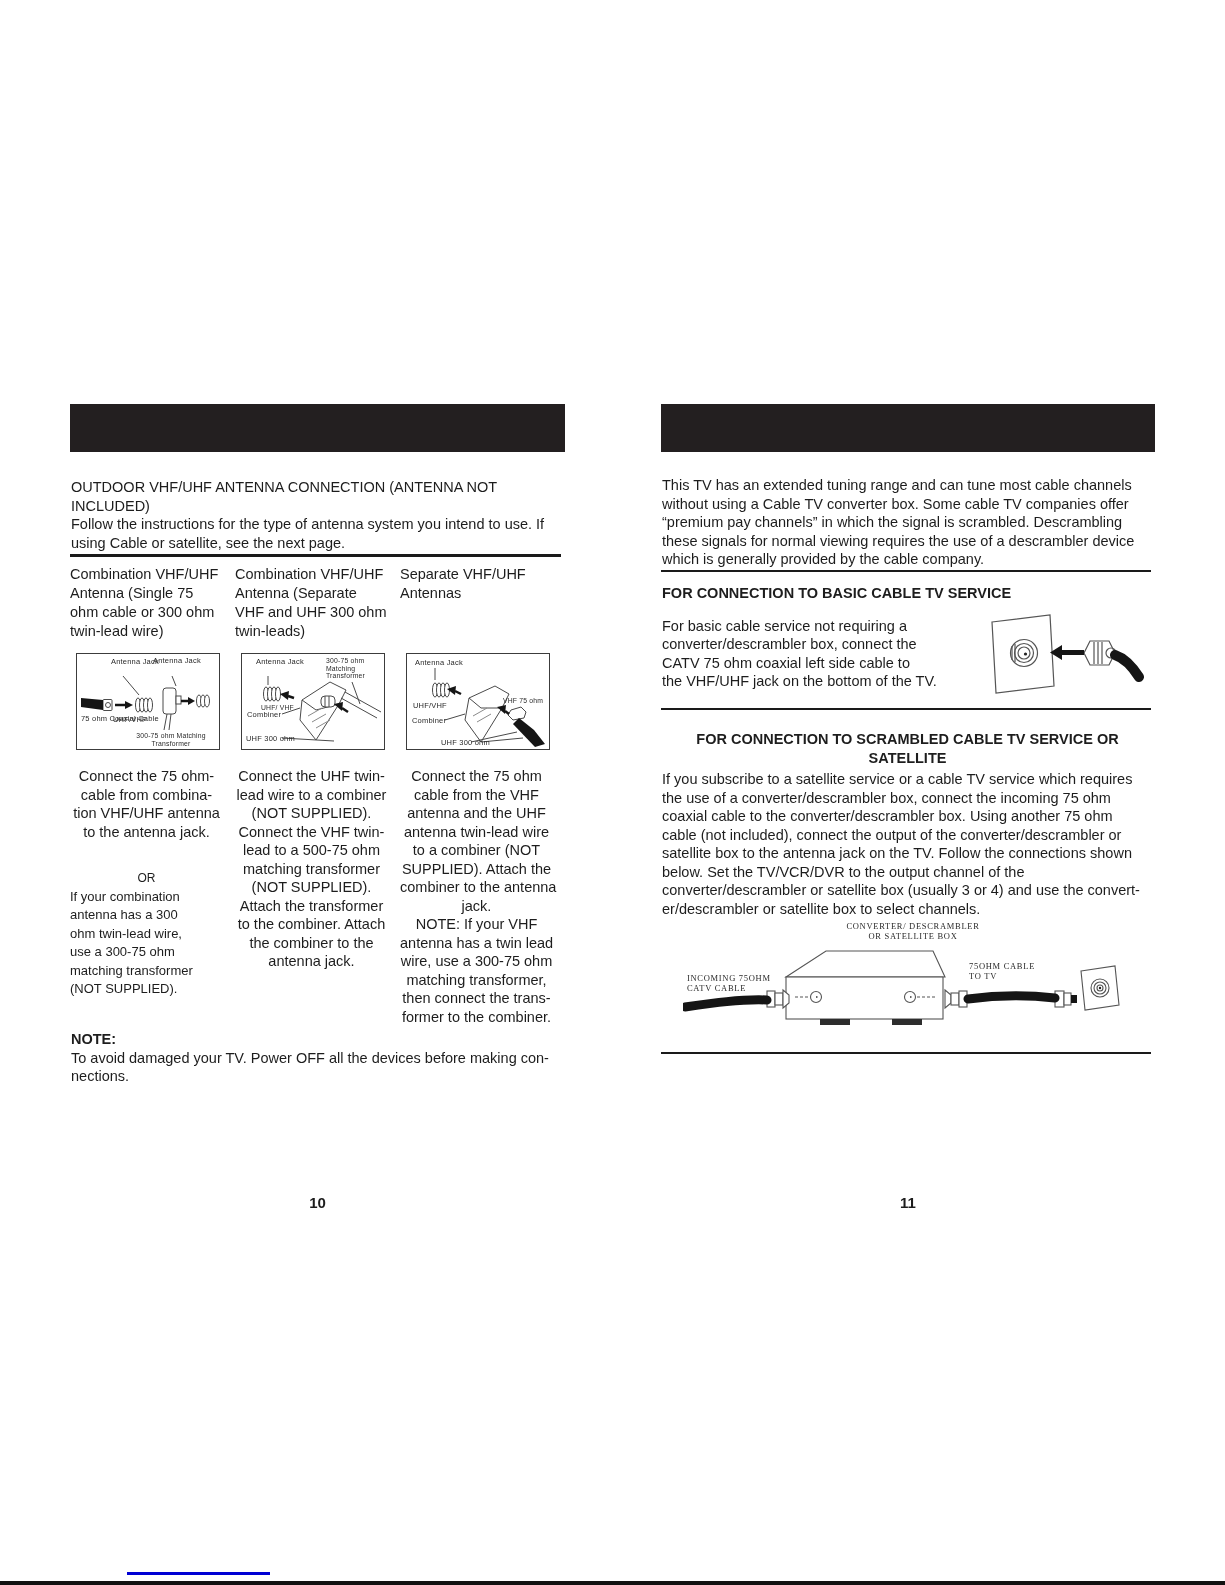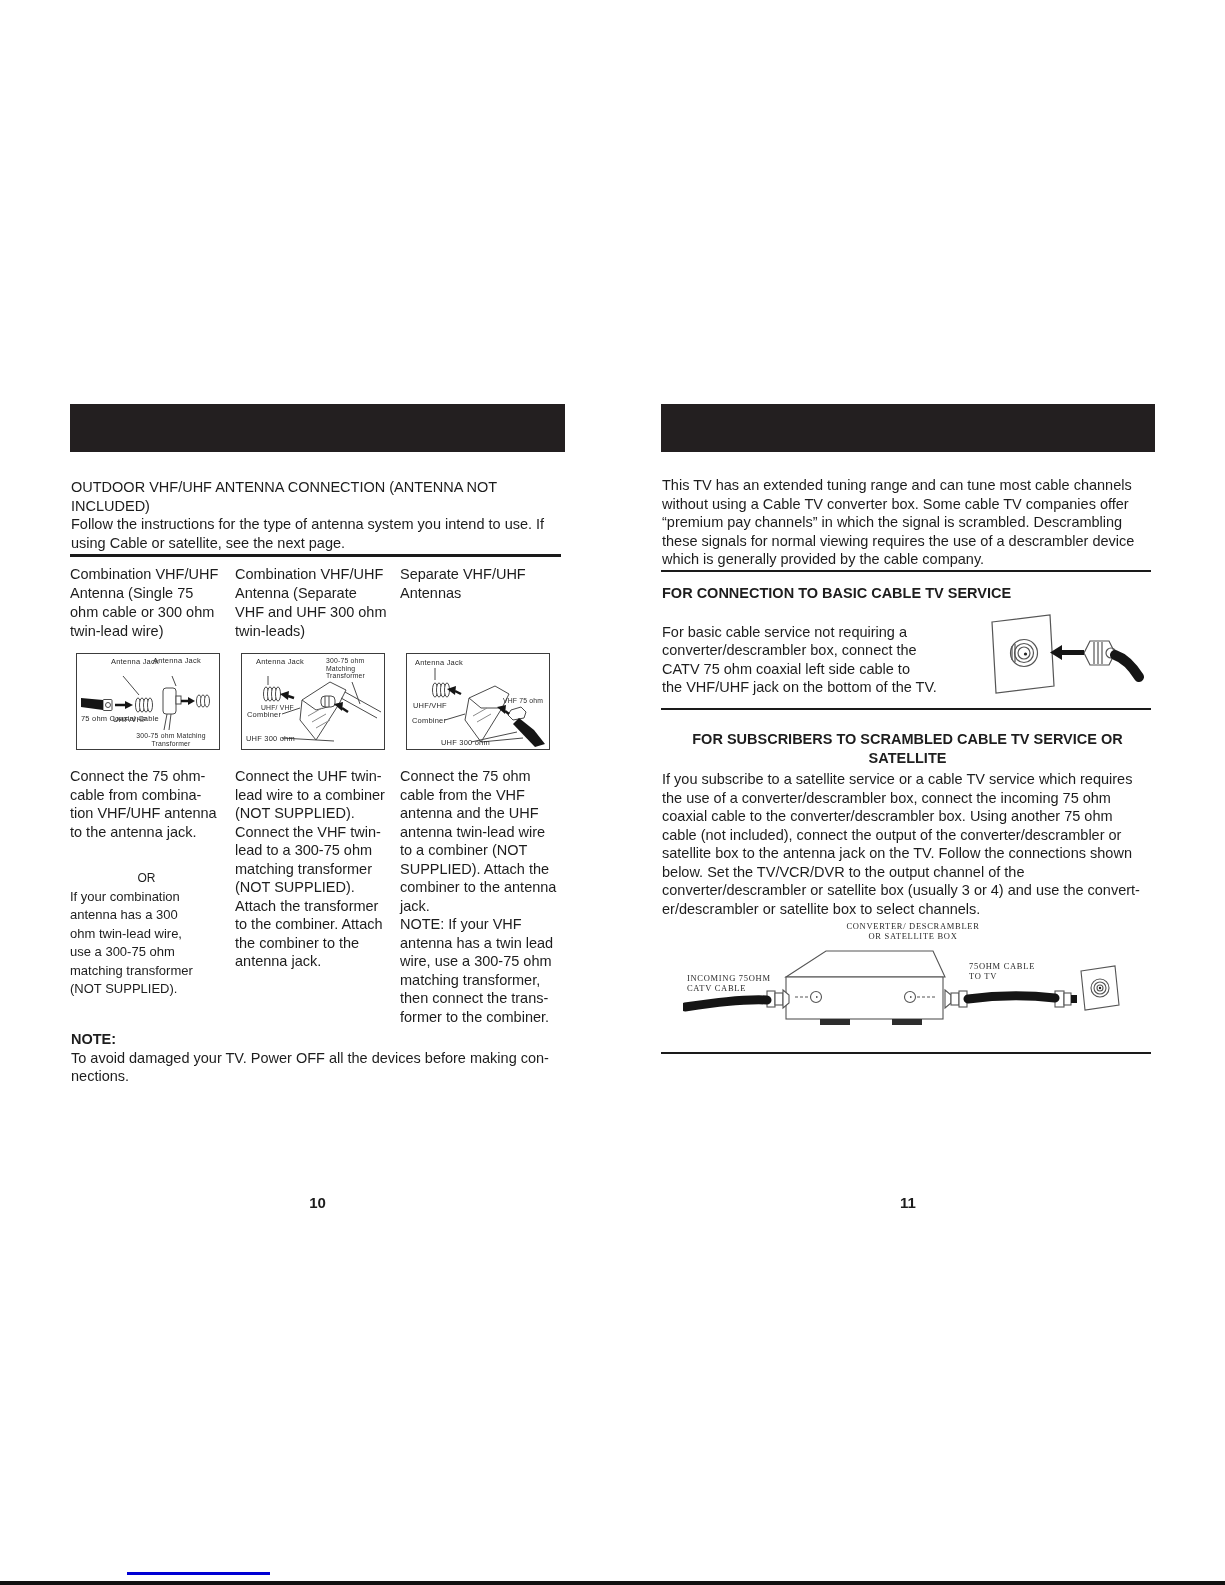--- a/index.html
+++ b/index.html
@@ -8,21 +8,21 @@
   .page{position:absolute;top:404px;}
   .page-left{left:70px;width:495px;}
   .page-right{left:661px;width:494px;}
   .bar{position:absolute;left:0;top:0;height:48px;background:#231f20;}
   .pre{white-space:pre;}
   .txt{font-size:14.5px;line-height:18.5px;}
   .rule{position:absolute;background:#1a1a1a;}
   .cols{position:absolute;left:0;top:161px;display:grid;grid-template-columns:153px 153px 153px;column-gap:12px;}
   .col-head{height:88px;font-size:14.5px;line-height:19px;}
   .diagram{position:relative;width:144px;height:97px;border:1.5px solid #3c3c3c;margin-left:6px;background:#fff;box-sizing:border-box;}
-  .col-body{margin-top:17px;font-size:14.5px;line-height:18.5px;}
+  .col-body{margin-top:17px;font-size:14.5px;line-height:18.5px;text-align:center;}
   .or{text-align:center;font-size:12px;line-height:18.5px;margin-top:28px;}
   .dlabel{position:absolute;font-size:7.5px;line-height:8.5px;color:#2a2a2a;letter-spacing:0.2px;}
   .dlabel.small{font-size:6.8px;line-height:7.6px;}
   .bold{font-weight:bold;}
   .pageno{position:absolute;top:790px;width:100%;text-align:center;font-weight:bold;font-size:15px;}
   .ctr{text-align:center;}
   .conv-label{position:absolute;font-size:8.5px;line-height:10px;letter-spacing:0.7px;color:#2a2a2a;}
   svg{display:block;}
   .footer-blue{position:absolute;left:127px;top:1572px;width:143px;height:3px;background:#0000d4;}
   .footer-black{position:absolute;left:0;top:1581px;width:1225px;height:4px;background:#111;}
@@ -139,21 +139,21 @@
 Transformer</div>
           <div class="dlabel small" style="left:19px;top:50px;">UHF/
 VHF</div>
           <div class="dlabel" style="left:5px;top:57px;">Combiner</div>
           <div class="dlabel" style="left:4px;top:81px;">UHF 300 ohm</div>
         </div>
         <div class="col-body pre">Connect the UHF twin-
 lead wire to a combiner
 (NOT SUPPLIED).
 Connect the VHF twin-
-lead to a 300-75 ohm
+lead to a 500-75 ohm
 matching transformer
 (NOT SUPPLIED).
 Attach the transformer
 to the combiner. Attach
 the combiner to the
 antenna jack.</div>
       </div>
 
       <div>
         <div class="col-head pre">Separate VHF/UHF
@@ -219,21 +219,21 @@
     <div class="pre txt" style="position:absolute;left:1px;top:72px;">This TV has an extended tuning range and can tune most cable channels
 without using a Cable TV converter box. Some cable TV companies offer
 “premium pay channels” in which the signal is scrambled. Descrambling
 these signals for normal viewing requires the use of a descrambler device
 which is generally provided by the cable company.</div>
 
     <div class="rule" style="left:0;top:166px;width:490px;height:2px;"></div>
 
     <div style="position:absolute;left:1px;top:180px;width:493px;">
       <div class="txt bold">FOR CONNECTION TO BASIC CABLE TV SERVICE</div>
-      <div class="pre txt" style="margin-top:20px;">For basic cable service not requiring a
+      <div class="pre txt" style="margin-top:14px;">For basic cable service not requiring a
 converter/descrambler box, connect the
 CATV 75 ohm coaxial left side cable to
 the VHF/UHF jack on the bottom of the TV.</div>
       <svg style="position:absolute;left:300px;top:24px;" width="182" height="98" viewBox="0 0 182 98">
         <g stroke="#555" stroke-width="1.2" fill="none">
           <polygon points="30,14 88,7 92,78 34,85" fill="#fff"></polygon>
           <circle cx="62" cy="45" r="13.5" fill="#fff"></circle>
           <circle cx="62" cy="45" r="9.5"></circle>
           <circle cx="62" cy="45" r="6"></circle>
           <line x1="50" y1="38" x2="50" y2="52"></line>
@@ -245,21 +245,21 @@
           <circle cx="149" cy="45" r="5"></circle>
         </g>
         <circle cx="63.5" cy="46" r="1.6" fill="#222"></circle>
         <polygon points="122,42 100,42 100,37 88,44.5 100,52 100,47 122,47" fill="#151515"></polygon>
         <path d="M153,47 C162,50 170,58 177,69" stroke="#151515" stroke-width="10" fill="none" stroke-linecap="round"></path>
       </svg>
     </div>
 
     <div class="rule" style="left:0;top:304px;width:490px;height:2px;"></div>
 
-    <div class="pre txt bold ctr" style="position:absolute;left:0;top:326px;width:493px;">FOR SUBSCRIBERS TO SCRAMBLED CABLE TV SERVICE OR
+    <div class="pre txt bold ctr" style="position:absolute;left:0;top:326px;width:493px;">FOR CONNECTION TO SCRAMBLED CABLE TV SERVICE OR
 SATELLITE</div>
     <div class="pre txt" style="position:absolute;left:1px;top:366px;">If you subscribe to a satellite service or a cable TV service which requires
 the use of a converter/descrambler box, connect the incoming 75 ohm
 coaxial cable to the converter/descrambler box. Using another 75 ohm
 cable (not included), connect the output of the converter/descrambler or
 satellite box to the antenna jack on the TV. Follow the connections shown
 below. Set the TV/VCR/DVR to the output channel of the
 converter/descrambler or satellite box (usually 3 or 4) and use the convert-
 er/descrambler or satellite box to select channels.</div>
 

